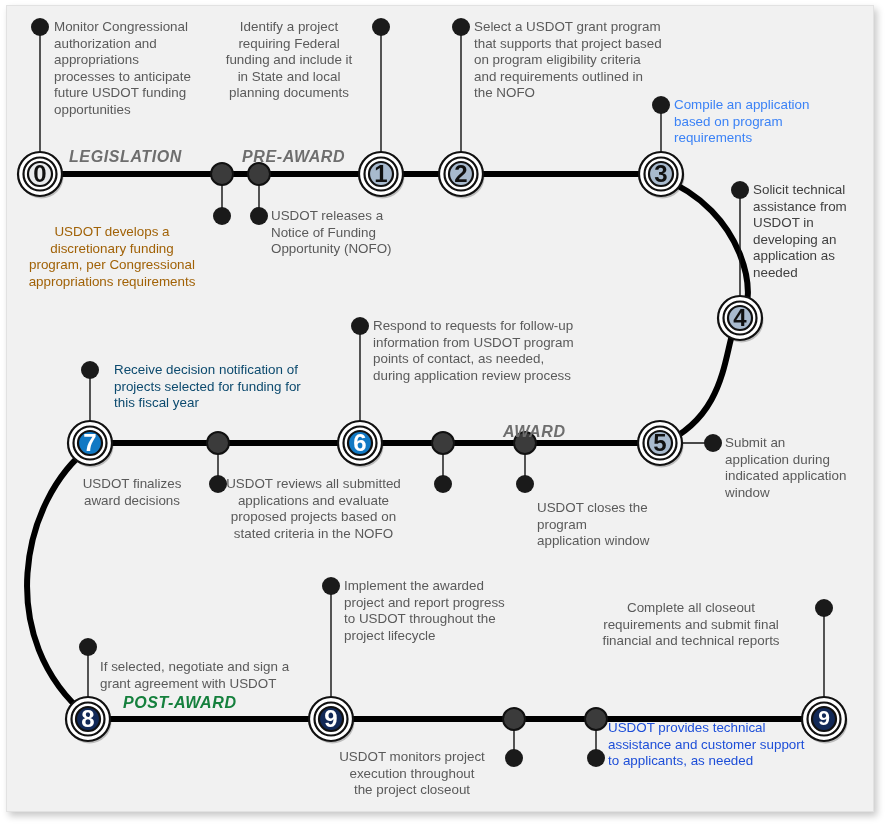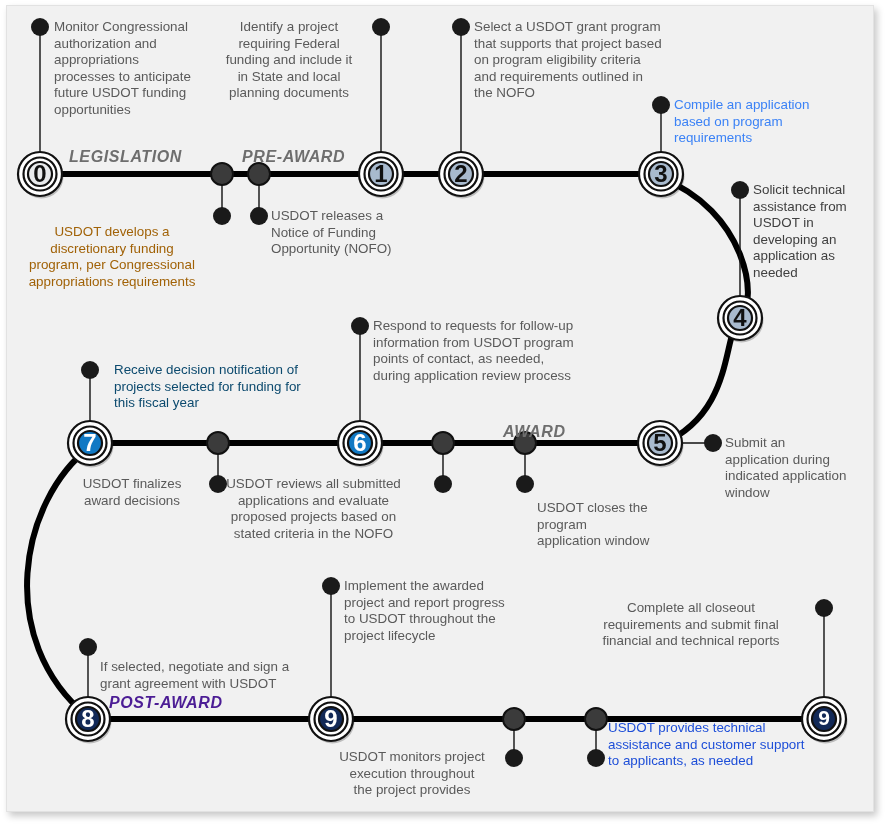--- a/index.html
+++ b/index.html
@@ -200,36 +200,36 @@
 projects selected for funding for
 this fiscal year</div>
       <div class="note l" style="left: 100px; top: 639px; width: 250px; color: rgb(90, 90, 90); margin-top: 20px;">If selected, negotiate and sign a
 grant agreement with USDOT</div>
       <div class="note l" style="left: 344px; top: 578px; width: 200px; color: rgb(90, 90, 90);">Implement the awarded
 project and report progress
 to USDOT throughout the
 project lifecycle</div>
       <div class="note r" style="left: 322px; top: 749px; width: 180px; color: rgb(90, 90, 90);">USDOT monitors project
 execution throughout
-the project provides</div>
+the project closeout</div>
       <div class="note l" style="left: 608px; top: 720px; width: 240px; color: #1d4ed8;">USDOT provides technical
 assistance and customer support
 to applicants, as needed</div>
       <div class="note r" style="left: 570px; top: 600px; width: 242px; color: rgb(90, 90, 90);">Complete all closeout
 requirements and submit final
 financial and technical reports</div>
       <div class="nodenum" style="left: 10px; top: 159.6px; width: 60px; font-size: 24px; line-height: 28.32px; color: rgb(17, 17, 17);">0</div>
       <div class="nodenum" style="left: 351px; top: 159.6px; width: 60px; font-size: 24px; line-height: 28.32px; color: rgb(17, 17, 17);">1</div>
       <div class="nodenum" style="left: 431px; top: 159.6px; width: 60px; font-size: 24px; line-height: 28.32px; color: rgb(17, 17, 17);">2</div>
       <div class="nodenum" style="left: 631px; top: 159.6px; width: 60px; font-size: 24px; line-height: 28.32px; color: rgb(17, 17, 17);">3</div>
       <div class="nodenum" style="left: 710px; top: 303.6px; width: 60px; font-size: 24px; line-height: 28.32px; color: rgb(17, 17, 17);">4</div>
       <div class="nodenum" style="left: 630px; top: 428.6px; width: 60px; font-size: 24px; line-height: 28.32px; color: rgb(17, 17, 17);">5</div>
       <div class="nodenum" style="left: 330px; top: 428.6px; width: 60px; font-size: 24px; line-height: 28.32px; color: rgb(255, 255, 255);">6</div>
       <div class="nodenum" style="left: 60px; top: 428.6px; width: 60px; font-size: 24px; line-height: 28.32px; color: rgb(255, 255, 255);">7</div>
       <div class="nodenum" style="left: 58px; top: 704.6px; width: 60px; font-size: 24px; line-height: 28.32px; color: rgb(255, 255, 255);">8</div>
       <div class="nodenum" style="left: 301px; top: 704.6px; width: 60px; font-size: 24px; line-height: 28.32px; color: rgb(255, 255, 255);">9</div>
       <div class="nodenum" style="left: 794px; top: 706.4px; width: 60px; font-size: 21px; line-height: 24.78px; color: rgb(255, 255, 255);">9</div>
       <div class="phase" style="left: 69px; top: 148px; color: rgb(110, 110, 110);">LEGISLATION</div>
       <div class="phase" style="left: 242px; top: 148px; color: rgb(110, 110, 110);">PRE-AWARD</div>
       <div class="phase" style="left: 475px; top: 423px; color: rgb(110, 110, 110); margin-left: 28px;">AWARD</div>
-      <div class="phase" style="left: 109px; top: 694px; color: #4c1d95;">POST-AWARD</div>
+      <div class="phase" style="left: 123px; top: 694px; color: #15803d;">POST-AWARD</div>
     </div>
 </div>
 
 </body></html>

